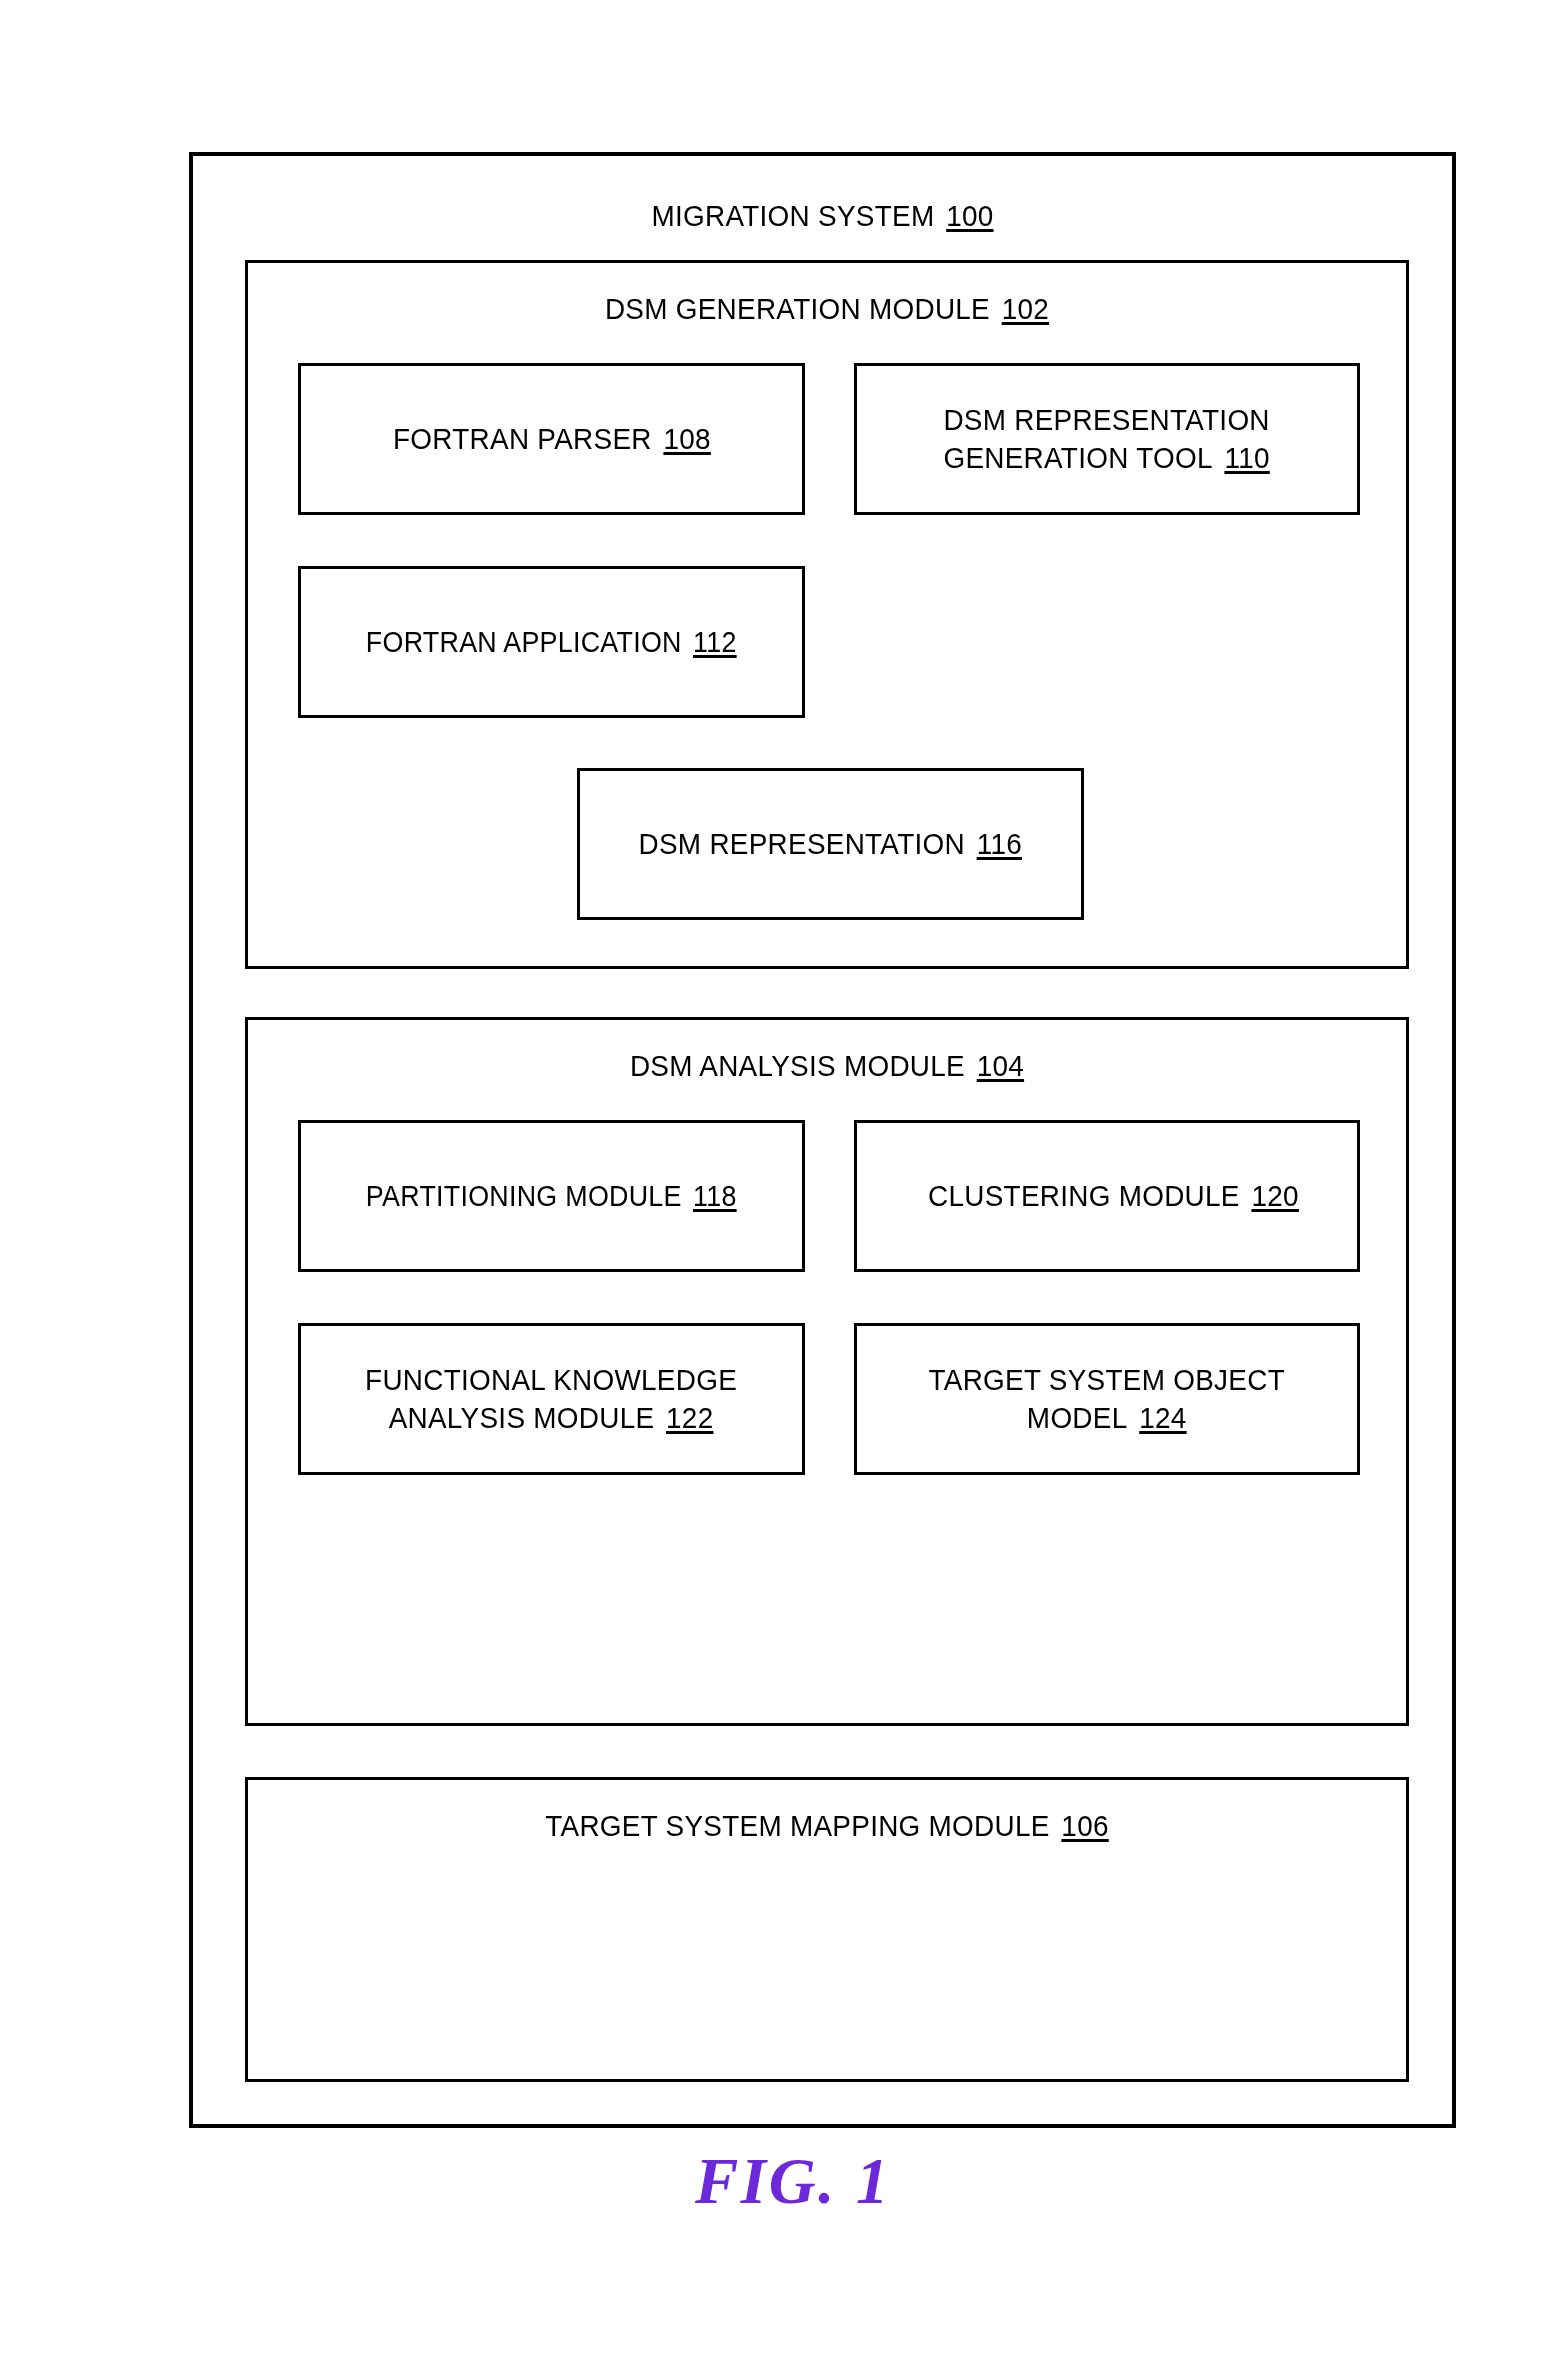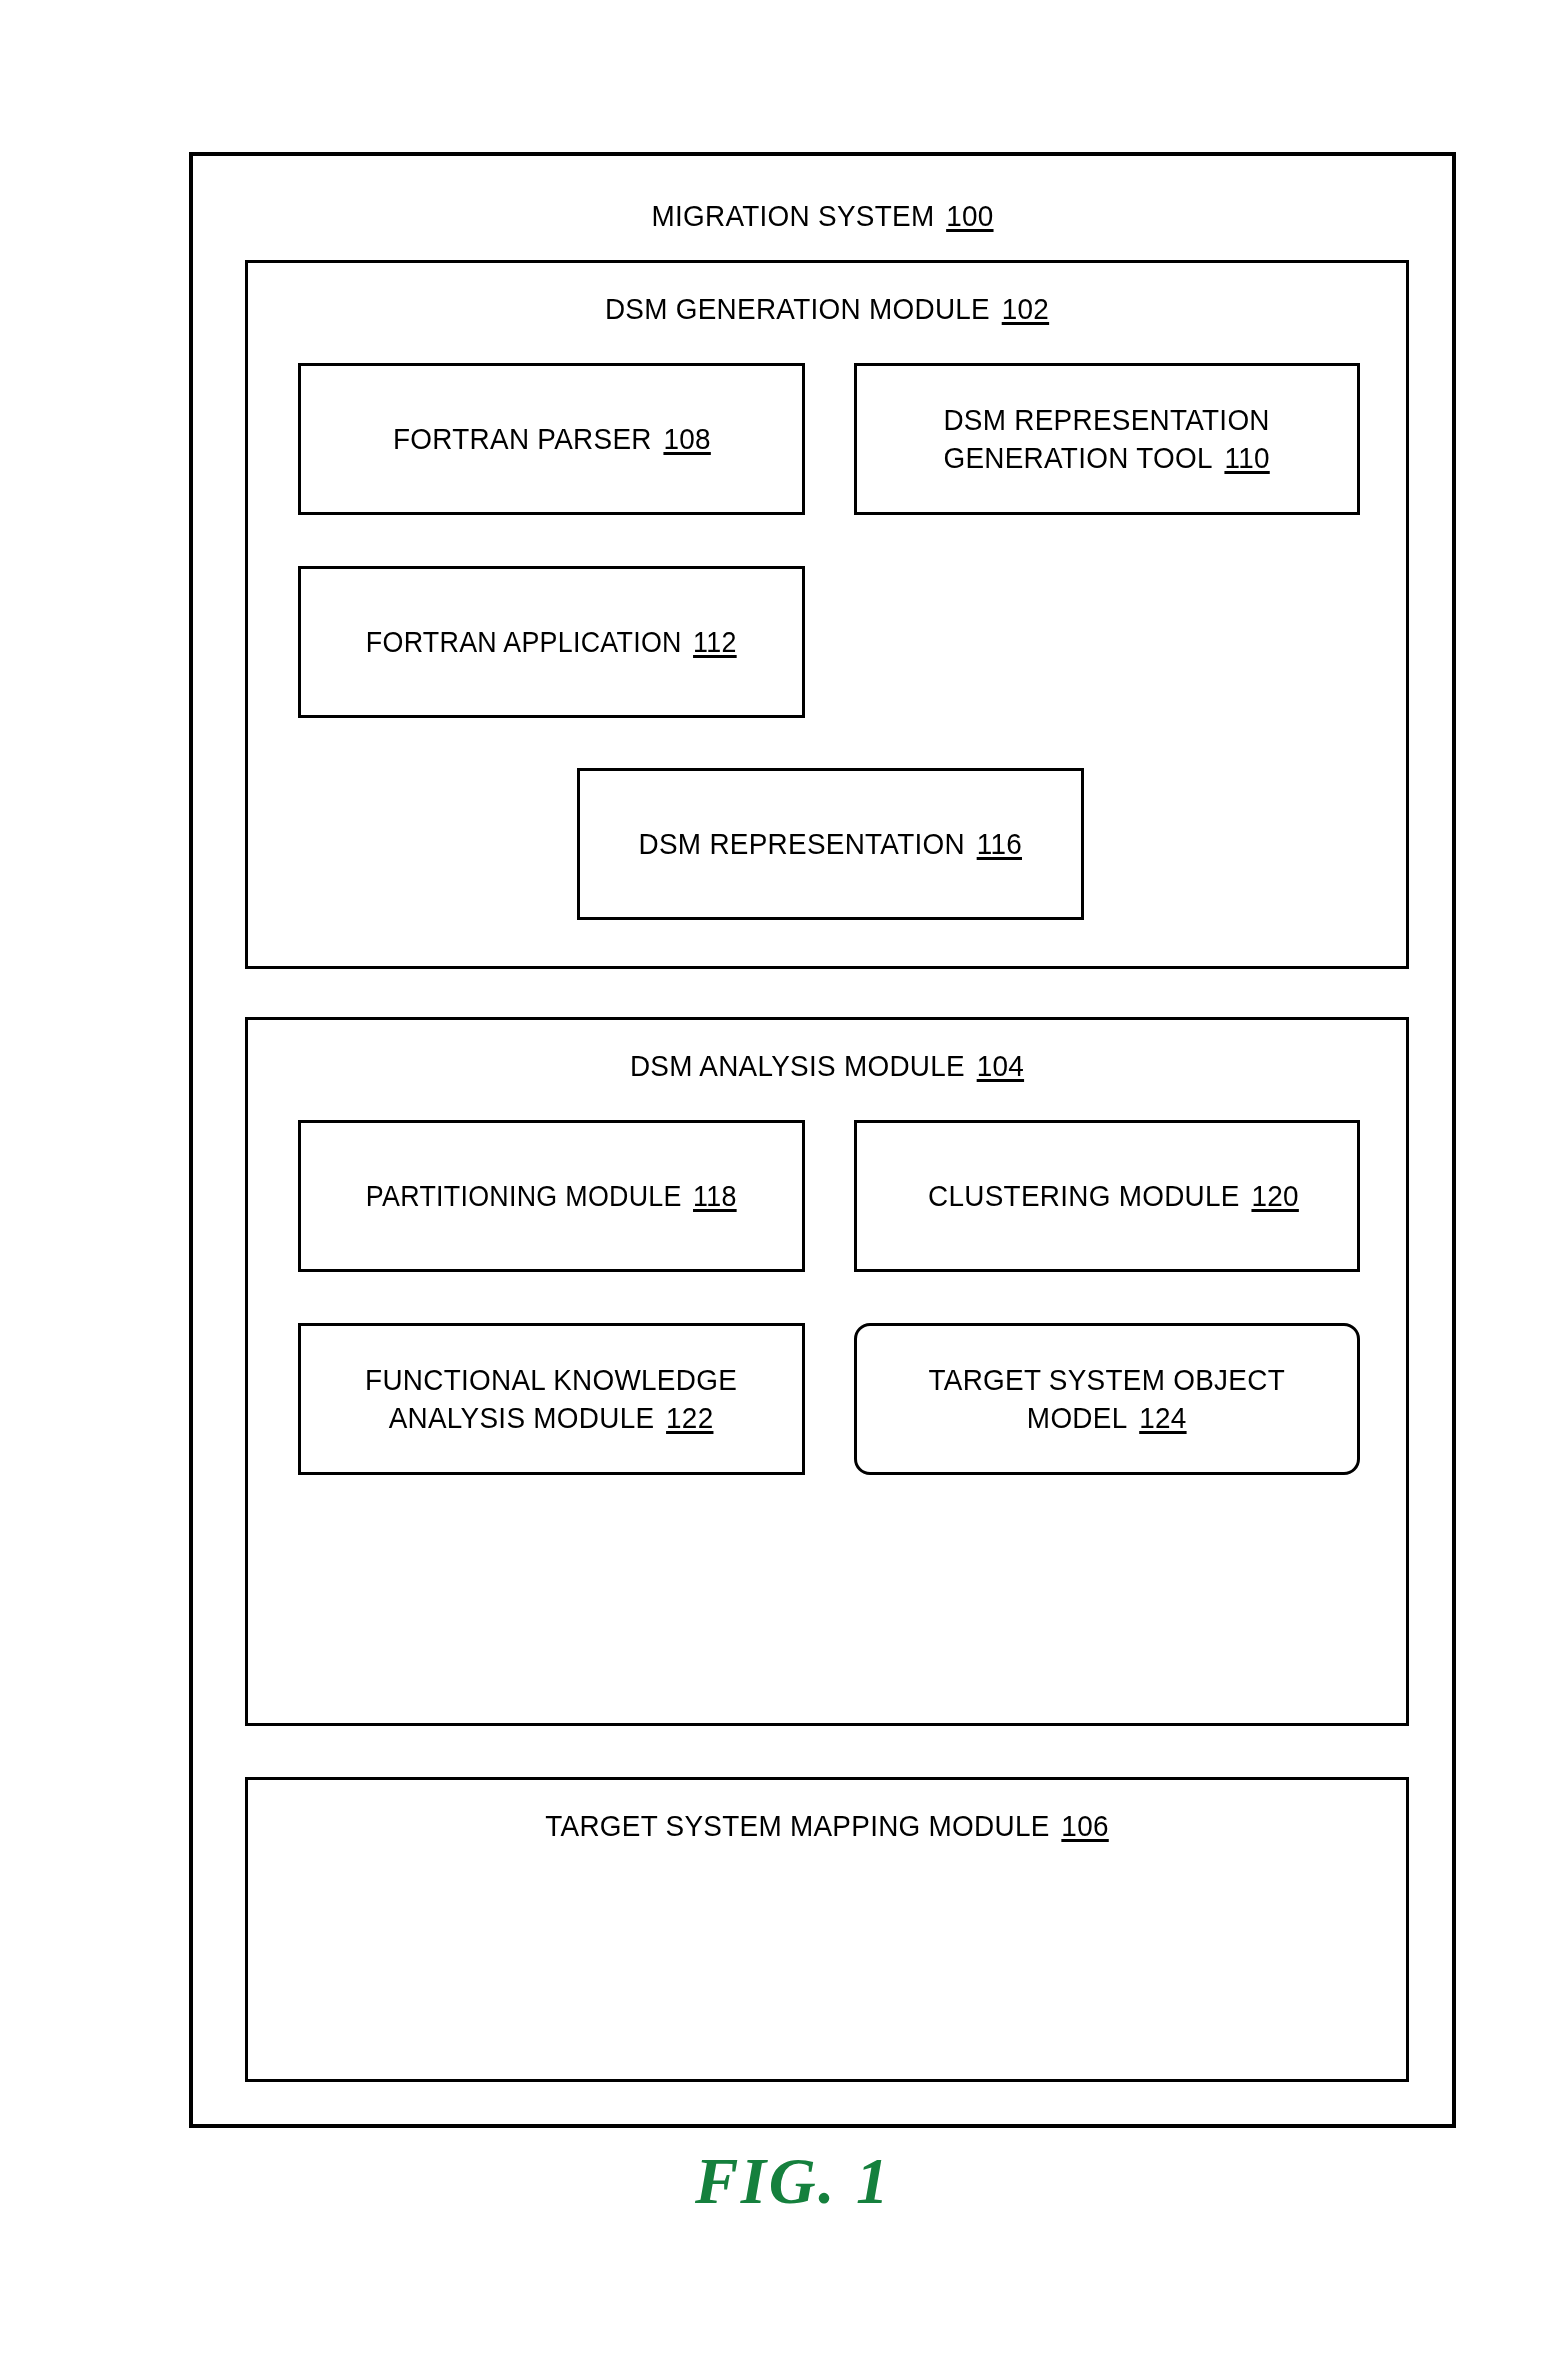--- a/index.html
+++ b/index.html
@@ -81,21 +81,21 @@
     position: absolute;
     left: 0;
     right: 0;
     top: 2144px;
     text-align: center;
     font-family: "Liberation Serif", "DejaVu Serif", serif;
     font-style: italic;
     font-weight: bold;
     font-size: 65px;
     letter-spacing: 2.6px;
-    color: #15803d;
+    color: #6d28d9;
     padding-left: 20px;
   }
 </style>
 </head>
 <body>
 
 <div class="frame" id="outer-frame" style="left:189px; top:123px; width:1267px; height:1976px;margin-top:29px;">
 
   <div class="module-title label" style="top:41px;">
     <span class="txt">MIGRATION SYSTEM</span><span class="ref">100</span>
@@ -152,21 +152,21 @@
       </div>
     </div>
 
     <div class="cell" style="left:50px; top:303px; width:507px; height:152px;">
       <div class="cell-label label two-line">
         <span class="txt">FUNCTIONAL KNOWLEDGE</span><br>
         <span class="txt">ANALYSIS MODULE</span><span class="ref">122</span>
       </div>
     </div>
 
-    <div class="cell" style="left:606px; top:303px; width:506px; height:152px;border-radius:16px;">
+    <div class="cell" style="left:606px; top:303px; width:506px; height:152px;">
       <div class="cell-label label two-line">
         <span class="txt">TARGET SYSTEM OBJECT</span><br>
         <span class="txt">MODEL</span><span class="ref">124</span>
       </div>
     </div>
 
   </div>
 
   <div class="module" style="left:52px; top:1621px; width:1164px; height:305px;">
 

